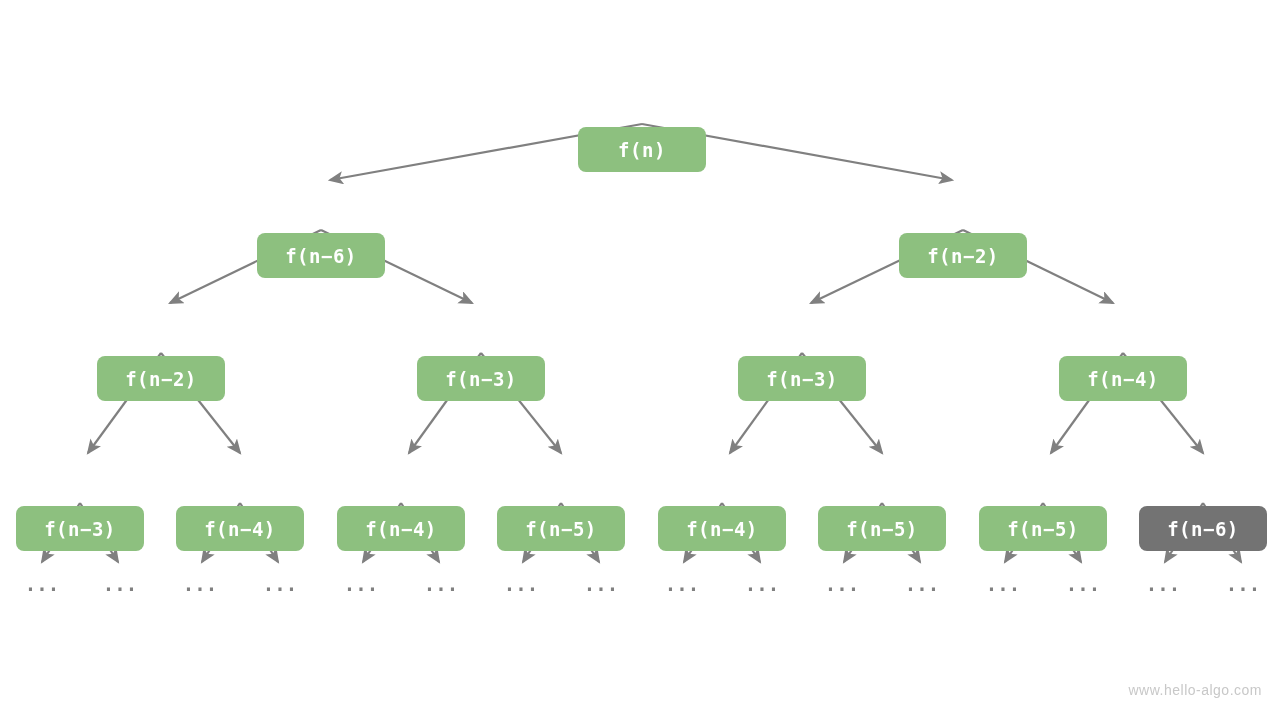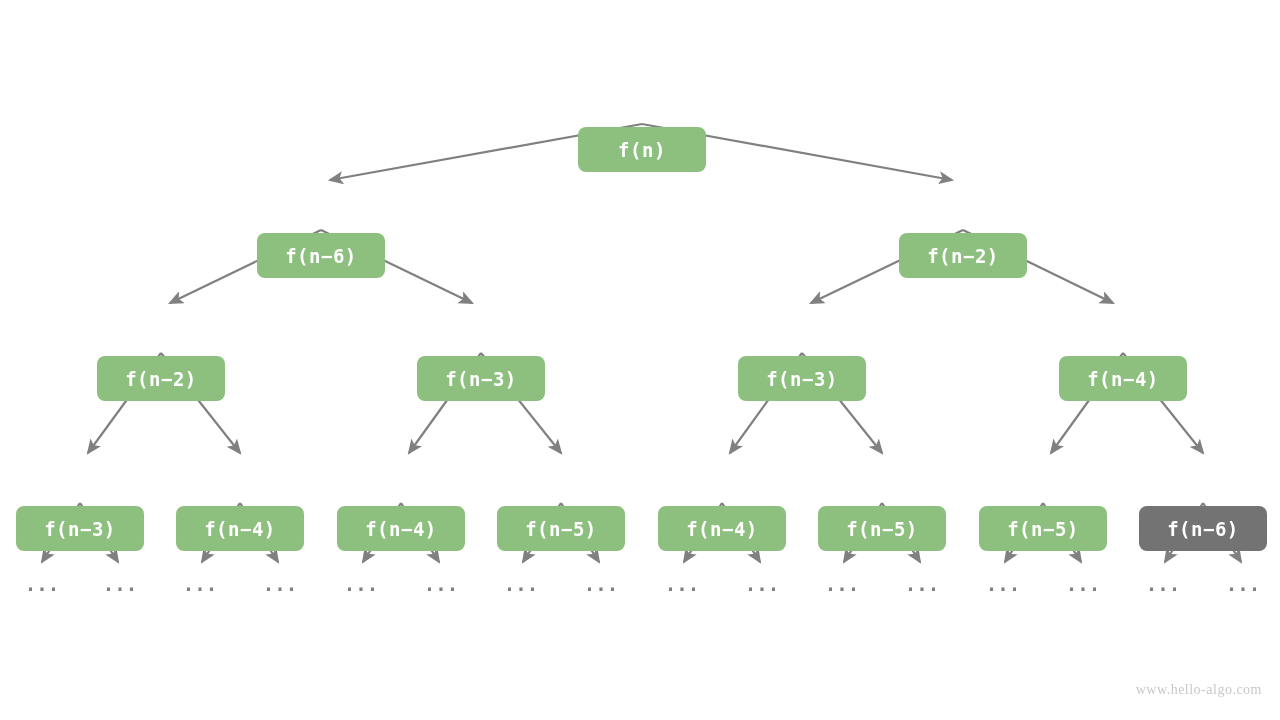--- a/index.html
+++ b/index.html
@@ -53,21 +53,21 @@
     font-weight: bold;
     line-height: 1;
     transform: translate(-20px, -10px);
     z-index: 2;
   }
   .watermark {
     position: absolute;
     right: 18px;
     bottom: 22px;
     color: #c8c8c8;
-    font-family: Liberation Serif, serif;
+    font-family: Liberation Sans, sans-serif;
     font-size: 14px;
     letter-spacing: 0.5px;
     z-index: 2;
     margin-top: 12px;
   }
 </style>
 </head>
 <body>
 
 <div id="canvas">

